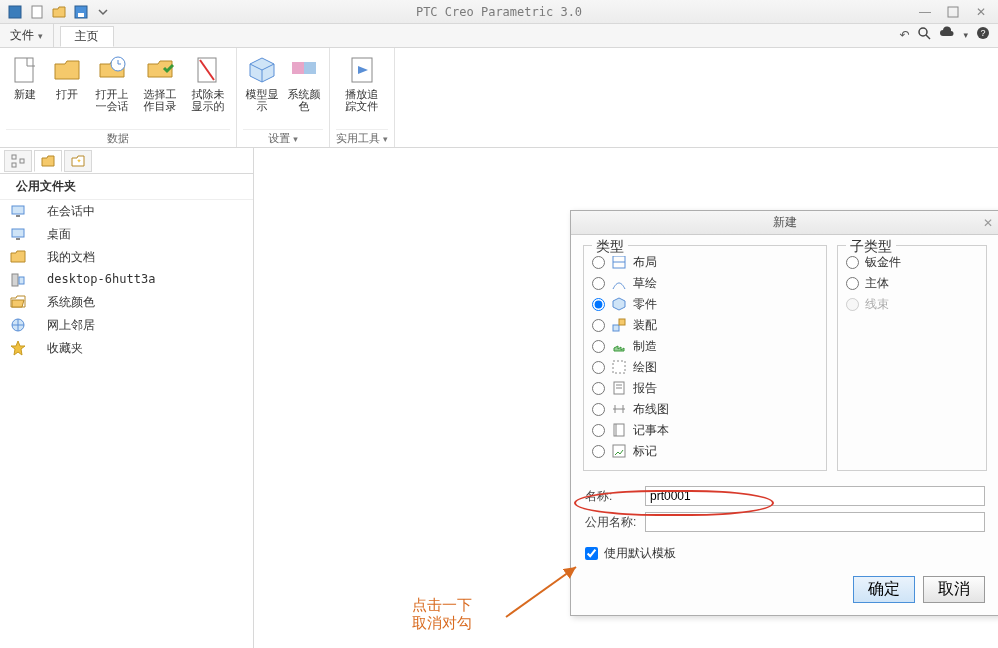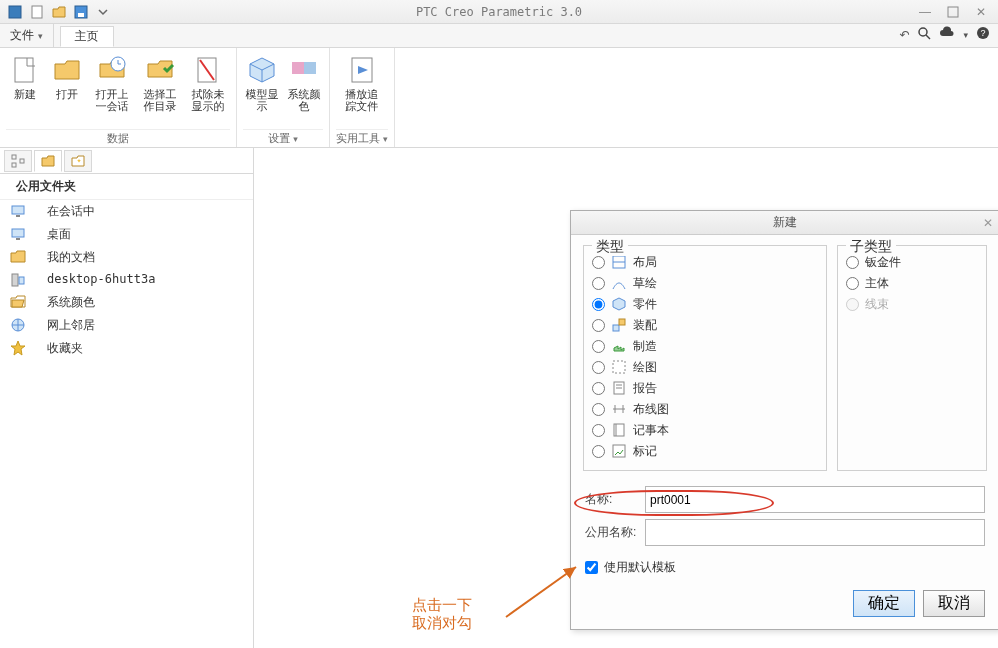--- a/index.html
+++ b/index.html
@@ -50,21 +50,21 @@
 .fieldset.right{flex:0 0 150px;}
 .fieldset .legend { position:absolute; top:-8px; left:8px; background:#fdfdfd; padding:0 4px; font-size:14px;}
 .fieldset .row { display:flex; gap:6px; padding:2px 0; cursor:pointer;}
 .fieldset .row input[type=radio]{margin:0;}
 .fieldset .row .ticon{width:16px;height:16px;display:flex;align-items:center;justify-content:center;}
 .fieldset .row .tlbl{font-size:12px;}
 .fieldset .row.disabled{color:#aaa;}
 .dialog .fields { padding: 4px 14px;}
 .dialog .fieldrow { display:flex; align-items:center; gap:6px; padding:3px 0;}
 .dialog .fieldrow label{width:54px; font-size:12px; color:#444;}
-.dialog .fieldrow input[type=text]{ flex:1; border:1px solid #b6b6b6; height:27px; padding:0 4px; font-size:12px;}
+.dialog .fieldrow input[type=text]{ flex:1; border:1px solid #b6b6b6; height:20px; padding:0 4px; font-size:12px;}
 .namering { position:absolute; border:2px solid #d83a2b; border-radius:50%/60%; width:200px; height:26px; pointer-events:none; left:574px; top:490px; z-index:5;}
 .dialog .chkrow { padding:6px 14px; display:flex; align-items:center; gap:6px;}
 .dialog .btns { padding:8px 14px 12px 14px; display:flex; justify-content:flex-end; gap:8px;}
 .dialog .btns button { padding:2px 14px; border:1px solid #9a9a9a; background:linear-gradient(#fdfdfd,#e4e4e4); cursor:pointer; font-size:16px;}
 .dialog .btns button.primary{ border:1px solid #4a90d9; background:linear-gradient(#eaf3fc,#cfe4f7);}
 
 
 .anno { position:absolute; left:412px; top:596px; color:#d86a1f; font-size:15px; line-height:18px;}
 .arrow { position:absolute; left:496px; top:562px; width:90px; height:60px; pointer-events:none;}
 .arrow svg{width:100%;height:100%;}

